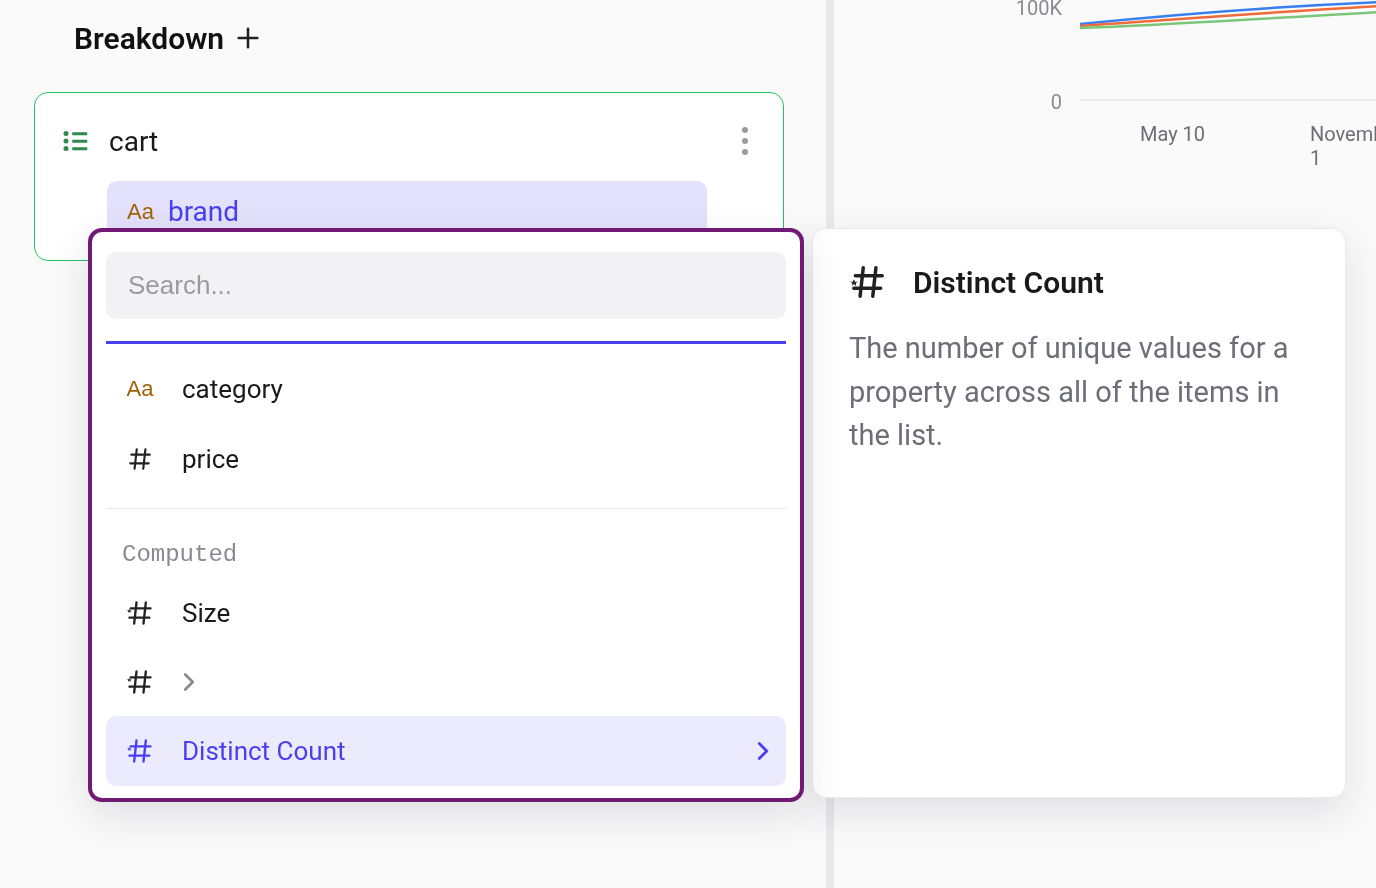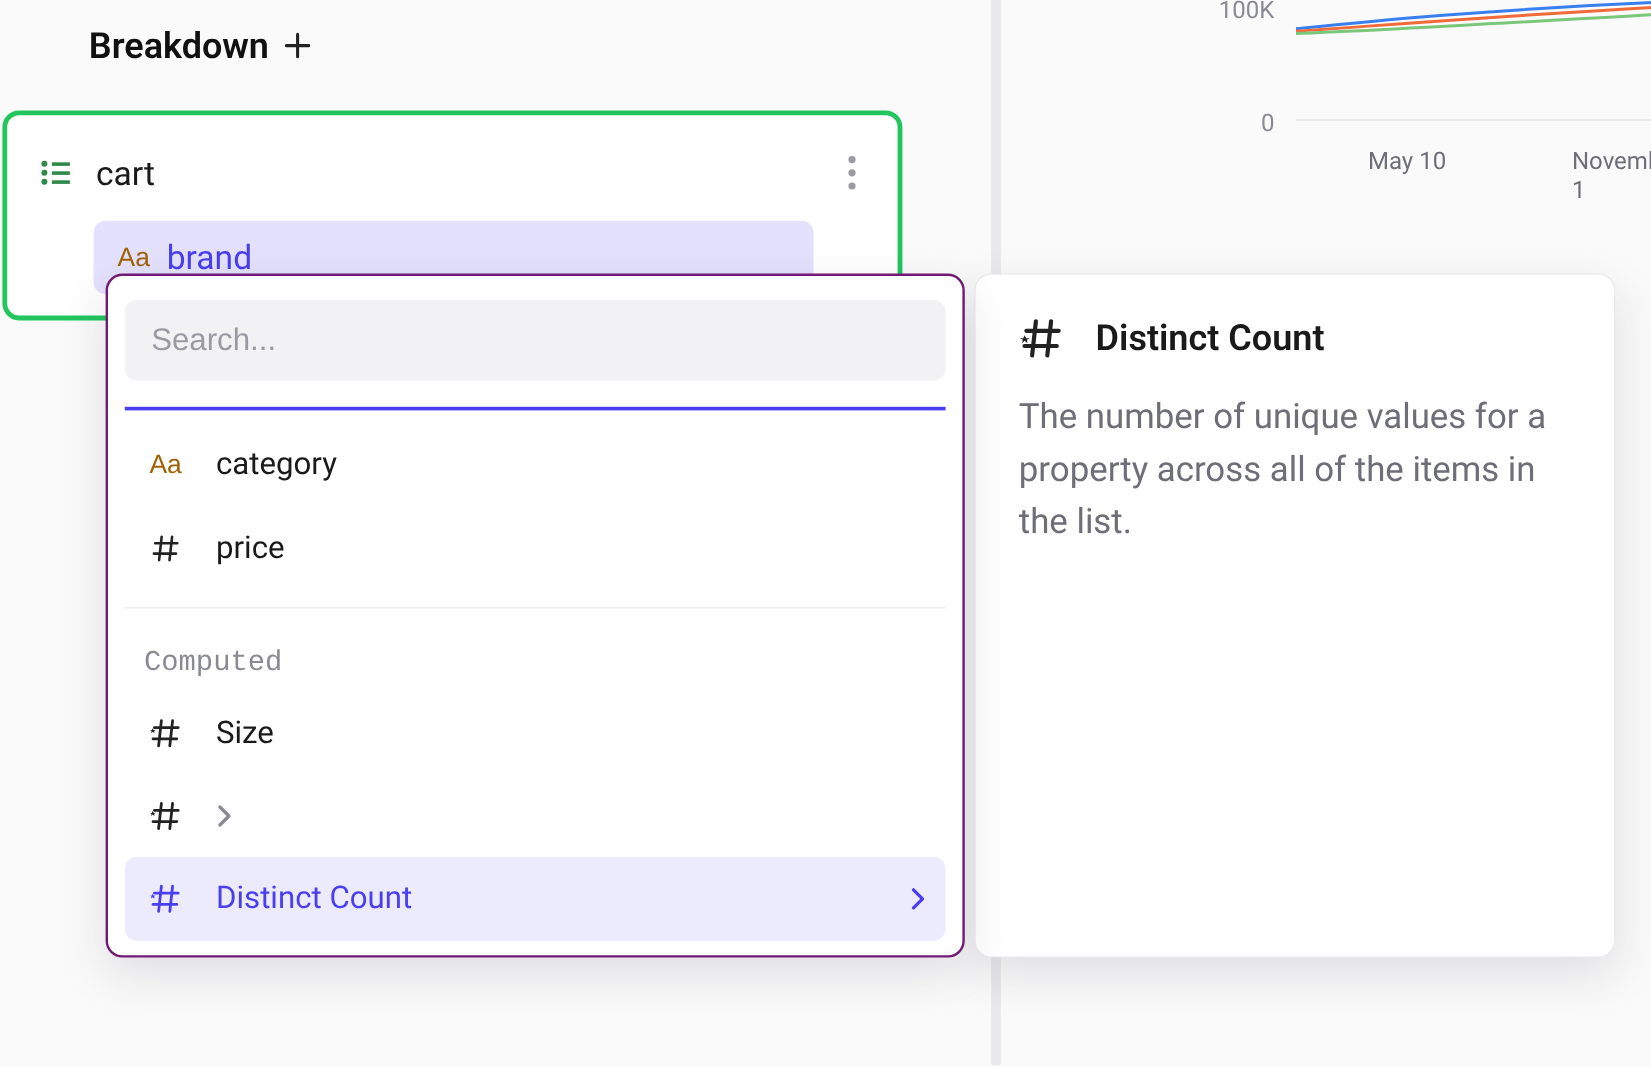--- a/index.html
+++ b/index.html
@@ -33,25 +33,25 @@
     line-height: 1;
     font-weight: 300;
     color: #222;
     cursor: pointer;
     padding: 4px 10px;
   }
 
   
   .breakdown-card {
     position: absolute;
-    left: 2px;
+    left: 34px;
     top: 92px;
     width: 750px;
     background: #fff;
-    border: 4px solid #22c55e;
+    border: 1px solid #22c55e;
     border-radius: 14px;
     padding: 18px 22px 18px 22px;
   }
   .card-row {
     display: flex;
     align-items: center;
     gap: 18px;
     padding: 8px 4px;
   }
   .list-icon svg { width: 30px; height: 30px; }
@@ -93,21 +93,21 @@
     color: #4a3ff0;
   }
 
   
   .dropdown {
     position: absolute;
     left: 88px;
     top: 228px;
     width: 716px;
     background: #fff;
-    border: 2px solid #701a75;
+    border: 4px solid #701a75;
     border-radius: 14px;
     box-shadow: 0 14px 40px rgba(30,30,60,0.12);
     padding: 20px 14px 12px 14px;
     z-index: 5;
   }
   .search-box {
     background: #f2f2f4;
     border-radius: 10px;
     padding: 18px 22px;
     font-size: 26px;

